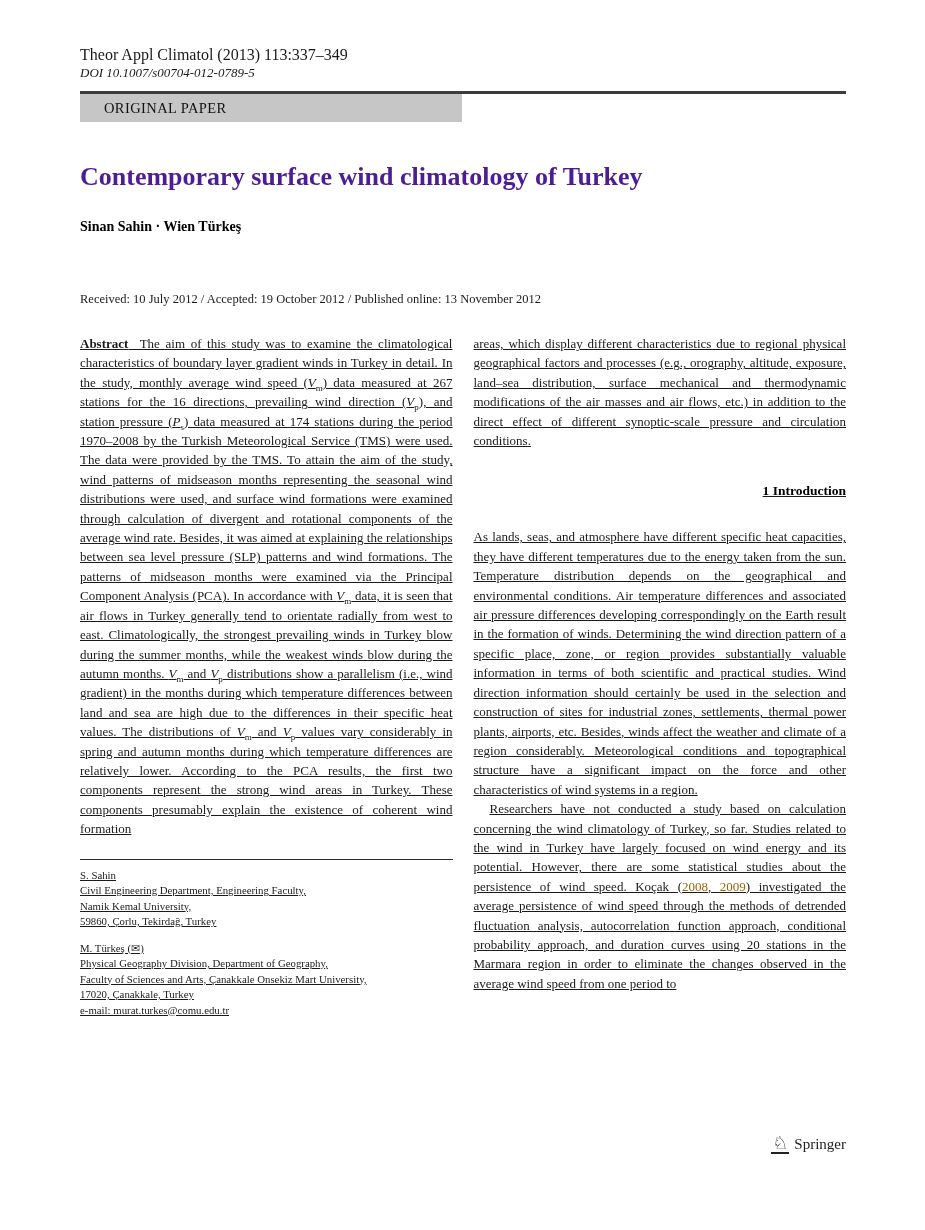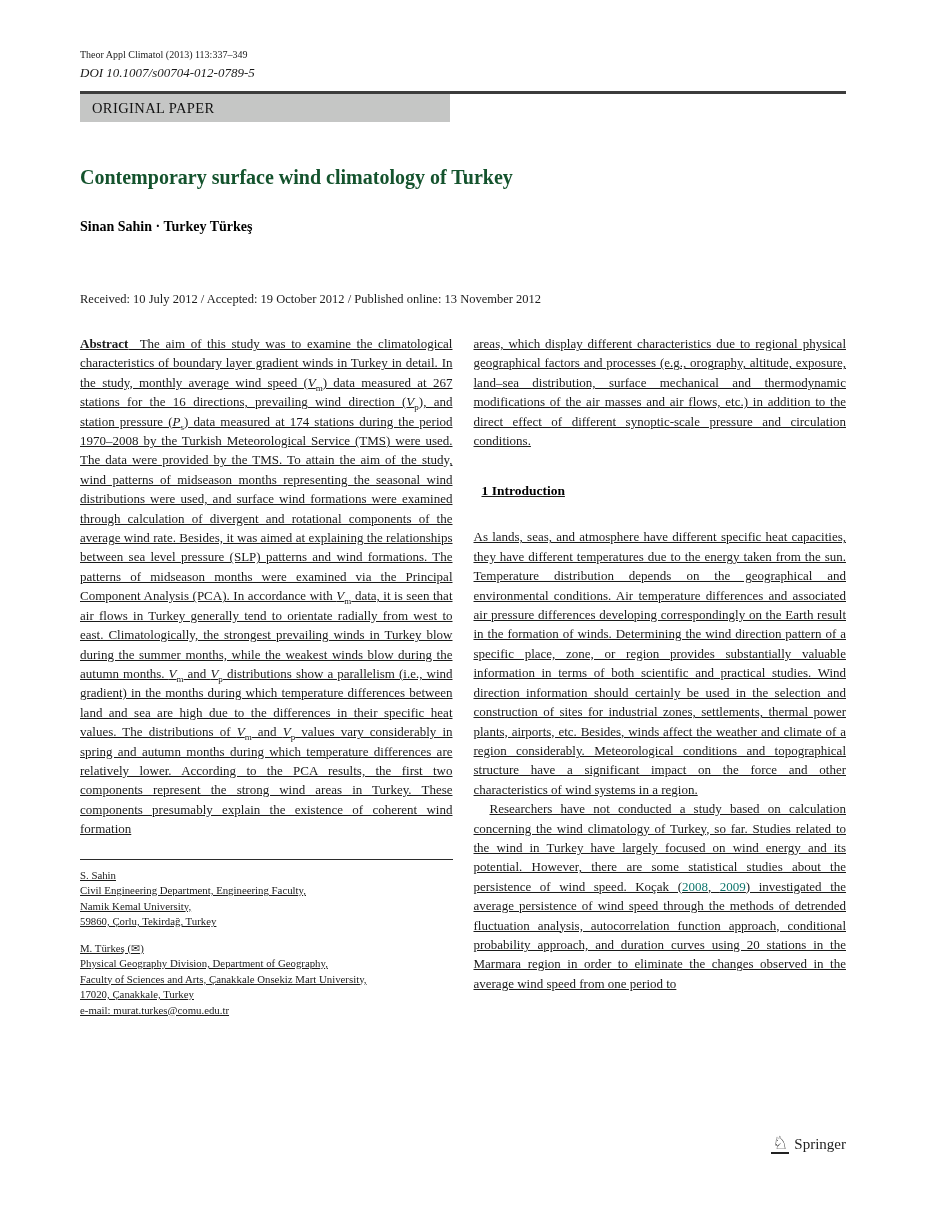--- a/index.html
+++ b/index.html
@@ -5,42 +5,42 @@
   html,body{margin:0;padding:0;background:#ffffff;}
   .page{
     position:relative;
     width:925px;height:1230px;
     background:#ffffff;
     font-family:"Liberation Serif", serif;
     color:#1a1a1a;
     overflow:hidden;
   }
   .content{padding:46px 79px 0 80px;}
-  .jref{font-size:10px;line-height:18px;}
+  .jref{font-size:16px;line-height:18px;}
   .doi{font-size:13px;line-height:18px;font-style:italic;}
   .header-rule{height:3px;background:#3c3c3c;margin-top:9px;}
   .category{
     margin-top:0px;width:358px;height:28px;background:#c5c6c5;
-    display:flex;align-items:center;padding-left:12px;
+    display:flex;align-items:center;padding-left:24px;
     font-size:14.5px;letter-spacing:0.4px;color:#111;
   }
   .title{
-    margin:41px 0 0 0;font-size:20px;font-weight:bold;line-height:28px;color:#14532d;
+    margin:41px 0 0 0;font-size:26px;font-weight:bold;line-height:28px;color:#4c1d95;
   }
   .authors{margin-top:28px;font-size:14px;font-weight:bold;color:#000;}
   .dates{margin-top:56px;font-size:12.5px;line-height:17px;}
   .copyright{font-size:12.5px;line-height:17px;}
   .columns{display:flex;gap:21px;margin-top:26px;text-decoration:underline;}
   .col{width:372.5px;}
   .body-text{
     margin:0;font-size:13px;line-height:19.4px;text-align:justify;color:#1a1a1a;
   }
   .body-text sub{font-size:9px;line-height:0;}
-  .cite{color:#0f766e;cursor:pointer;}
-  .section-heading{margin:33px 0 0 8px;font-size:13.5px;font-weight:bold;color:#000;}
+  .cite{color:#a16207;cursor:pointer;}
+  .section-heading{margin:33px 0 0 0;font-size:13.5px;font-weight:bold;color:#000;text-align:right;}
   .para-after-heading{margin-top:28px;}
   .indent{text-indent:16px;}
   .footnote-block{margin-top:20px;}
   .fn-rule{height:1px;background:#2b2b2b;margin-bottom:8px;}
   .fn{font-size:10.8px;line-height:15.5px;white-space:pre-line;color:#1a1a1a;}
   .fn + .fn{margin-top:11px;}
   .publisher-footer{
     position:absolute;right:79px;top:1134px;
     display:flex;align-items:center;gap:5px;
   }
@@ -62,21 +62,21 @@
     </div>
 
     <div class="header-rule"></div>
 
     <div class="category">
       <span>ORIGINAL PAPER</span>
     </div>
 
     <h1 class="title">Contemporary surface wind climatology of Turkey</h1>
 
-    <div class="authors">Sinan Sahin · Turkey Türkeş</div>
+    <div class="authors">Sinan Sahin · Wien Türkeş</div>
 
     <div class="dates">Received: 10 July 2012 / Accepted: 19 October 2012 / Published online: 13 November 2012</div>
 
     <div class="columns">
 
       <div class="col">
         <p class="body-text"><b>Abstract</b>&nbsp;&nbsp;The aim of this study was to examine the climatological characteristics of boundary layer gradient winds in Turkey in detail. In the study, monthly average wind speed (<i>V</i><sub>m</sub>) data measured at 267 stations for the 16 directions, prevailing wind direction (<i>V</i><sub>p</sub>), and station pressure (<i>P</i><sub>s</sub>) data measured at 174 stations during the period 1970–2008 by the Turkish Meteorological Service (TMS) were used. The data were provided by the TMS. To attain the aim of the study, wind patterns of midseason months representing the seasonal wind distributions were used, and surface wind formations were examined through calculation of divergent and rotational components of the average wind rate. Besides, it was aimed at explaining the relationships between sea level pressure (SLP) patterns and wind formations. The patterns of midseason months were examined via the Principal Component Analysis (PCA). In accordance with <i>V</i><sub>m</sub> data, it is seen that air flows in Turkey generally tend to orientate radially from west to east. Climatologically, the strongest prevailing winds in Turkey blow during the summer months, while the weakest winds blow during the autumn months. <i>V</i><sub>m</sub> and <i>V</i><sub>p</sub> distributions show a parallelism (i.e., wind gradient) in the months during which temperature differences between land and sea are high due to the differences in their specific heat values. The distributions of <i>V</i><sub>m</sub> and <i>V</i><sub>p</sub> values vary considerably in spring and autumn months during which temperature differences are relatively lower. According to the PCA results, the first two components represent the strong wind areas in Turkey. These components presumably explain the existence of coherent wind formation</p>
 
         <div class="footnote-block">
           <div class="fn-rule"></div>

